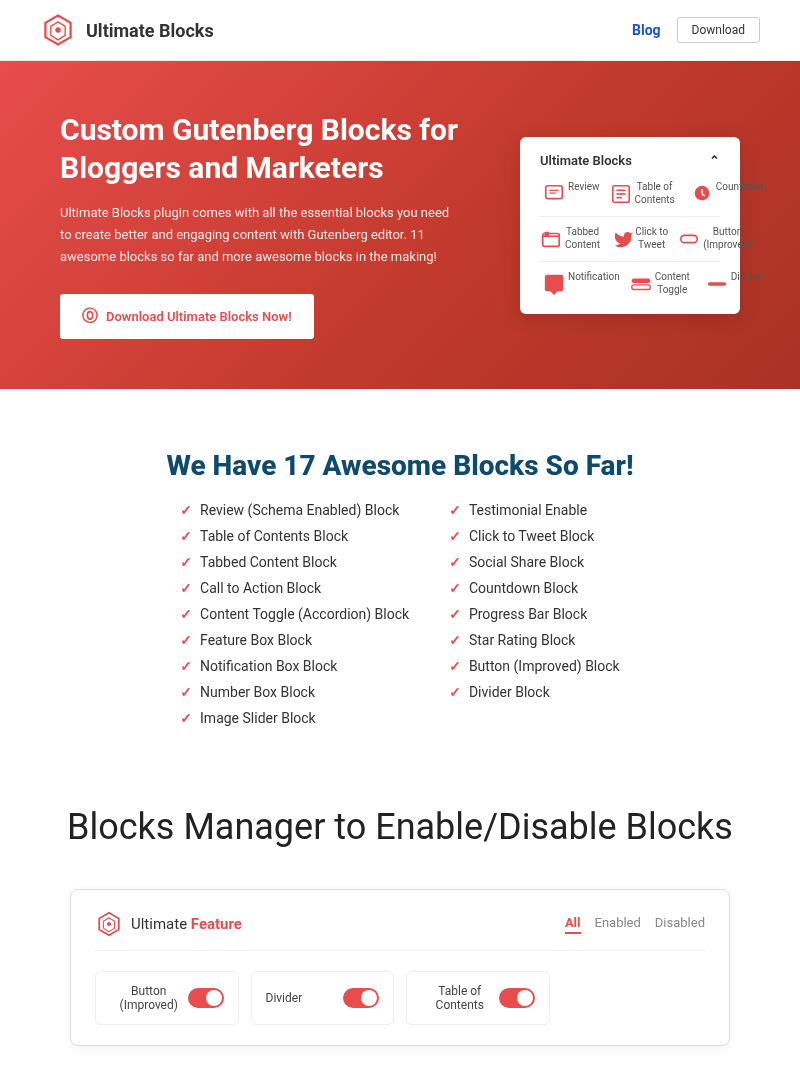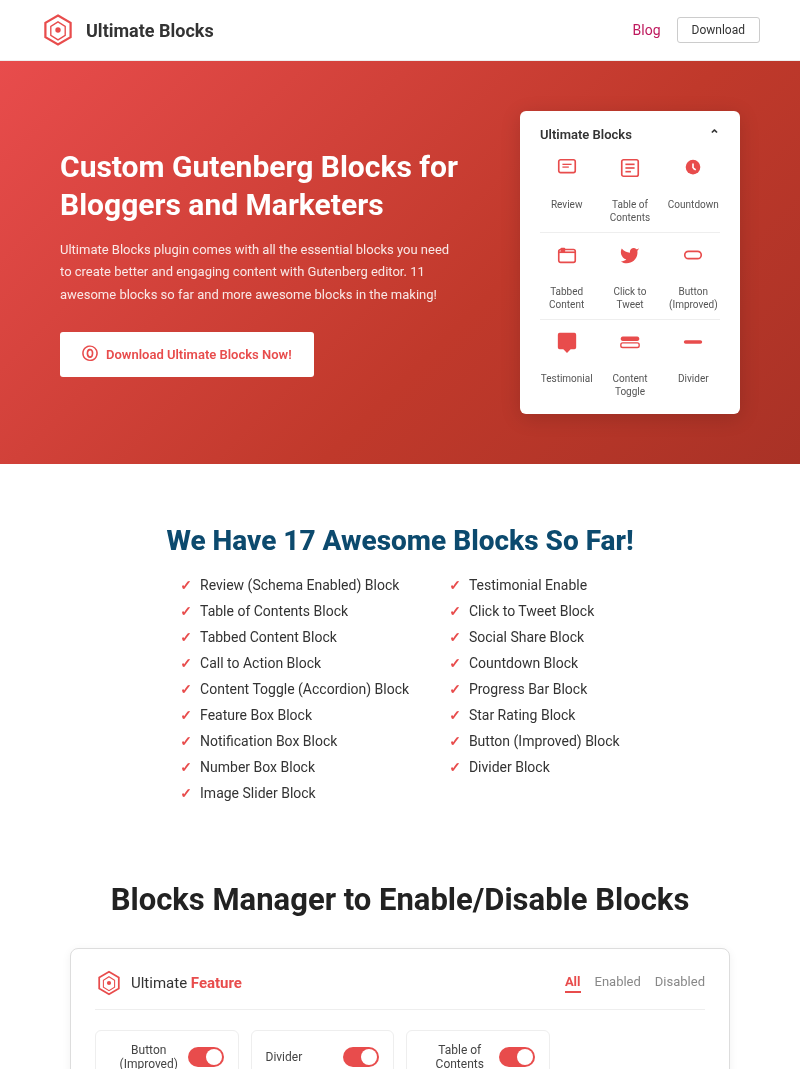--- a/index.html
+++ b/index.html
@@ -6,21 +6,21 @@
     body { font-family: -apple-system, BlinkMacSystemFont, 'Segoe UI', Roboto, sans-serif; background: #fff; color: #333; }
 
     
     .navbar {
       display: flex; align-items: center; justify-content: space-between;
       padding: 12px 40px; background: #fff; border-bottom: 1px solid #eee;
     }
     .nav-logo { display: flex; align-items: center; gap: 10px; font-size: 18px; font-weight: 700; color: #333; }
     .nav-logo svg { width: 36px; height: 36px; }
     .nav-links { display: flex; gap: 16px; align-items: center; }
-    .nav-link { font-size: 14px; color: #be185d; text-decoration: none; }
+    .nav-link { font-size: 14px; color: #1d4ed8; text-decoration: none; font-weight: bold; }
     .nav-btn { font-size: 12px; border: 1px solid #ccc; padding: 5px 14px; border-radius: 3px; color: #333; text-decoration: none; }
 
     
     .hero {
       background: linear-gradient(135deg, #e84c4c 0%, #c0392b 60%, #a93226 100%);
       padding: 50px 60px;
       display: flex; align-items: center; justify-content: space-between;
       min-height: 300px;
     }
     .hero-text { flex: 1; max-width: 400px; }
@@ -32,37 +32,37 @@
       border: none; padding: 12px 22px; border-radius: 3px; cursor: pointer; text-decoration: none;
     }
 
     
     .hero-card {
       background: #fff; border-radius: 6px; box-shadow: 0 4px 20px rgba(0,0,0,0.15);
       padding: 16px 20px; width: 220px; font-size: 12px;
     }
     .hero-card-header { display: flex; justify-content: space-between; align-items: center; margin-bottom: 12px; font-size: 13px; font-weight: 600; color: #333; }
     .hero-card-grid { display: grid; grid-template-columns: repeat(3, 1fr); gap: 10px; }
-    .hero-card-item { display: flex; flex-direction: column; align-items: center; gap: 16px; }
+    .hero-card-item { display: flex; flex-direction: row; gap: 0; }
     .hero-card-icon { width: 28px; height: 28px; display: flex; align-items: center; justify-content: center; }
     .hero-card-icon svg { width: 22px; height: 22px; }
     .hero-card-label { font-size: 10px; color: #555; text-align: center; line-height: 1.3; }
     .hero-card-divider { border: none; border-top: 1px solid #eee; margin: 8px 0; }
 
     
     .blocks-section { padding: 60px 40px 40px; text-align: center; }
     .blocks-section h2 { font-size: 28px; font-weight: 800; color: #0c4a6e; margin-bottom: 20px; }
     .blocks-list { display: flex; gap: 40px; justify-content: center; text-align: left; }
     .blocks-col { display: flex; flex-direction: column; gap: 10px; }
     .block-item { display: flex; align-items: center; gap: 8px; font-size: 14px; color: #333; }
     .check { color: #e84c4c; font-weight: 700; font-size: 14px; }
 
     
     .manager-section { padding: 40px 60px 60px; text-align: center; }
-    .manager-section h2 { font-size: 31px; font-weight: 700; color: #222; margin-bottom: 30px; }
+    .manager-section h2 { font-size: 36px; font-weight: 400; color: #222; margin-bottom: 41px; }
     .manager-card {
       background: #fff; border: 1px solid #ddd; border-radius: 8px;
       padding: 20px 24px; max-width: 660px; margin: 0 auto;
       box-shadow: 0 2px 10px rgba(0,0,0,0.06);
     }
     .manager-header { display: flex; align-items: center; justify-content: space-between; margin-bottom: 20px; padding-bottom: 12px; border-bottom: 1px solid #eee; }
     .manager-logo { display: flex; align-items: center; gap: 8px; font-size: 15px; }
     .manager-filters { display: flex; gap: 14px; font-size: 13px; }
     .filter-item { color: #888; cursor: pointer; }
     .filter-active { color: #e84c4c; font-weight: 700; border-bottom: 2px solid #e84c4c; padding-bottom: 2px; }
@@ -173,21 +173,21 @@
       </div>
     </div>
     <hr class="hero-card-divider">
     <div class="hero-card-grid">
       <div class="hero-card-item">
         <div class="hero-card-icon">
           <svg viewBox="0 0 24 24" fill="#e84c4c">
               <path d="M20 2H4a2 2 0 00-2 2v14a2 2 0 002 2h4l4 4 4-4h4a2 2 0 002-2V4a2 2 0 00-2-2z"></path>
             </svg>
         </div>
-        <span class="hero-card-label">Testimonial</span>
+        <span class="hero-card-label">Notification</span>
       </div>
       <div class="hero-card-item">
         <div class="hero-card-icon">
           <svg viewBox="0 0 24 24" fill="#e84c4c">
               <rect x="2" y="6" width="20" height="5" rx="2"></rect>
               <rect x="2" y="13" width="20" height="5" rx="2" fill="none" stroke="#e84c4c" stroke-width="1.5"></rect>
             </svg>
         </div>
         <span class="hero-card-label">Content Toggle</span>
       </div>

